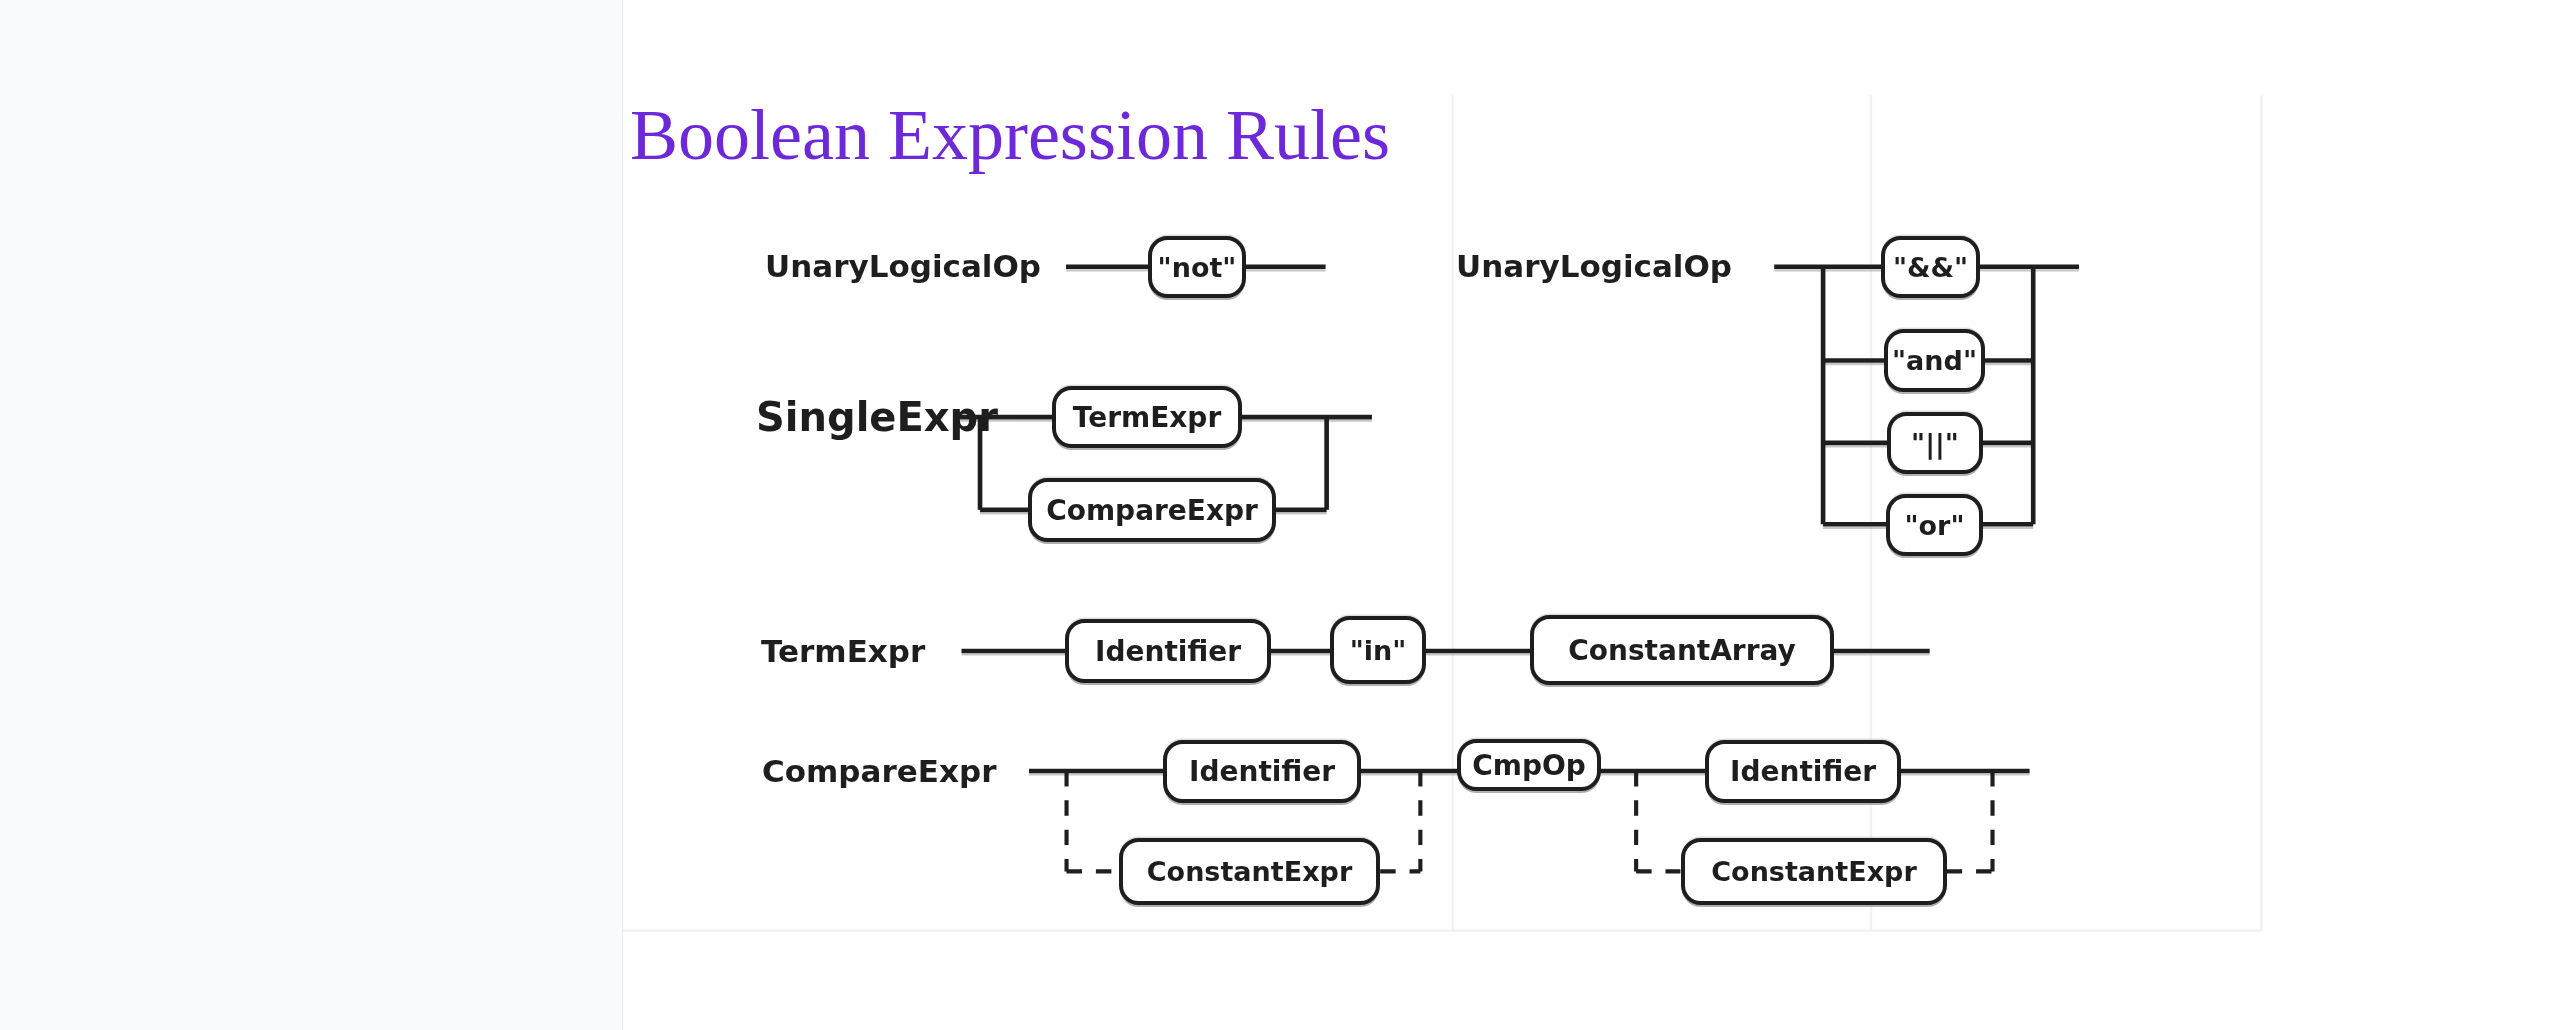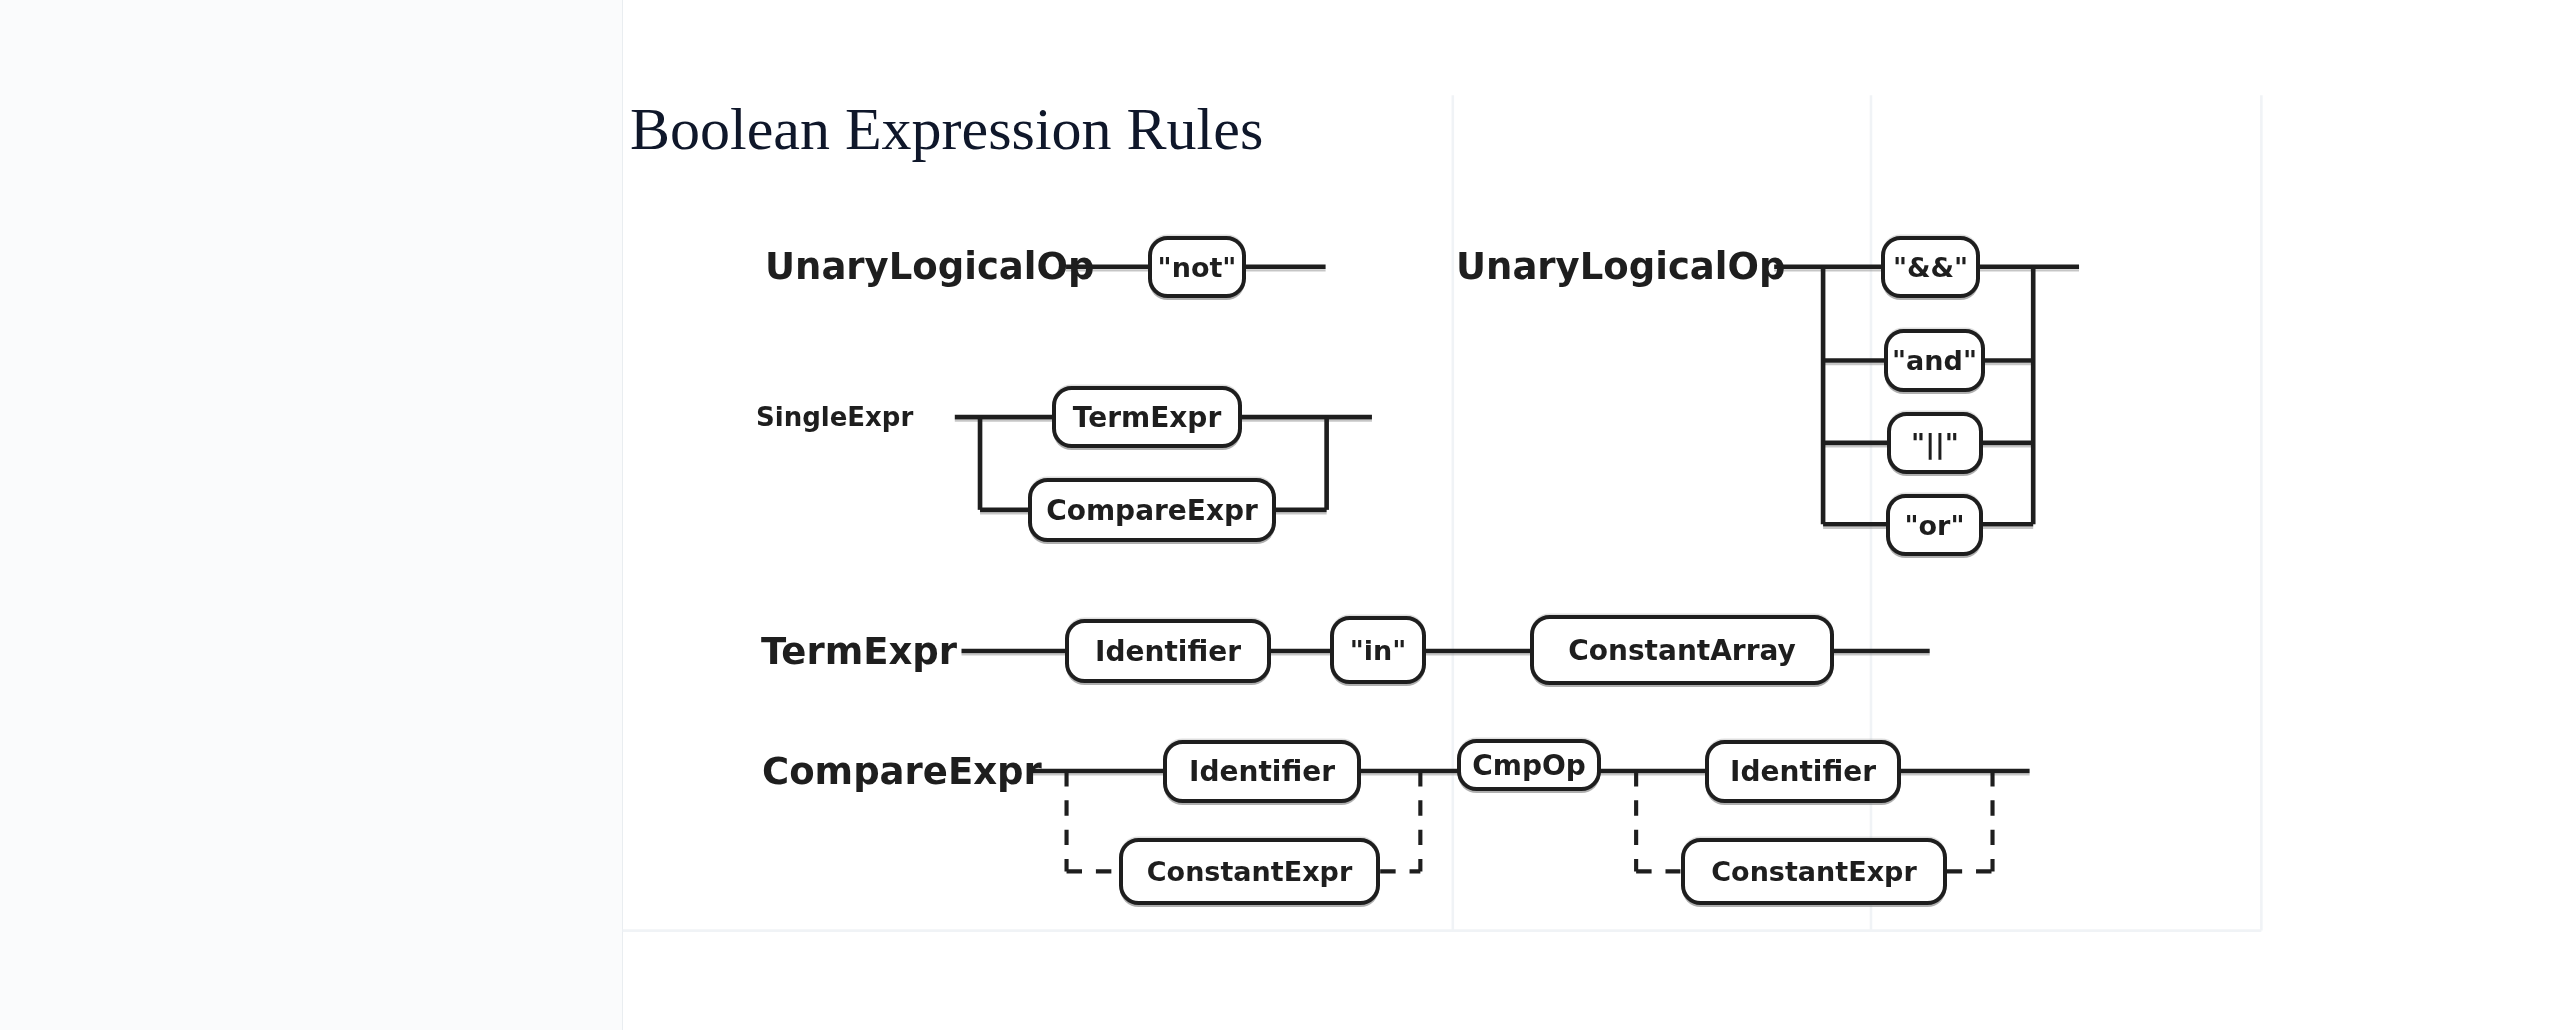--- a/index.html
+++ b/index.html
@@ -31,36 +31,36 @@
     left: 0;
     top: 0;
     width: 2885px;
     height: 1030px;
   }
   .title {
     position: absolute;
     left: 630px;
     top: 98px;
     font-family: "Liberation Serif", "DejaVu Serif", serif;
-    font-size: 60px;
+    font-size: 72px;
     line-height: 1.05;
-    color: #0f172a;
+    color: #6d28d9;
     white-space: nowrap;
   }
   .rule-label {
     position: absolute;
     height: 35px;
     line-height: 35px;
-    font-size: 37px;
+    font-size: 31px;
     font-weight: bold;
     color: #1e1e1e;
     white-space: nowrap;
     letter-spacing: 0px;
   }
-  .rule-label.small { font-size: 26px; text-align: right; }
+  .rule-label.small { font-size: 40px; text-align: right; }
   .node {
     position: absolute;
     box-sizing: border-box;
     background: #ffffff;
     border: 4.1px solid #1e1e1e;
     border-radius: 19.6px;
     display: flex;
     align-items: center;
     justify-content: center;
     font-weight: bold;

